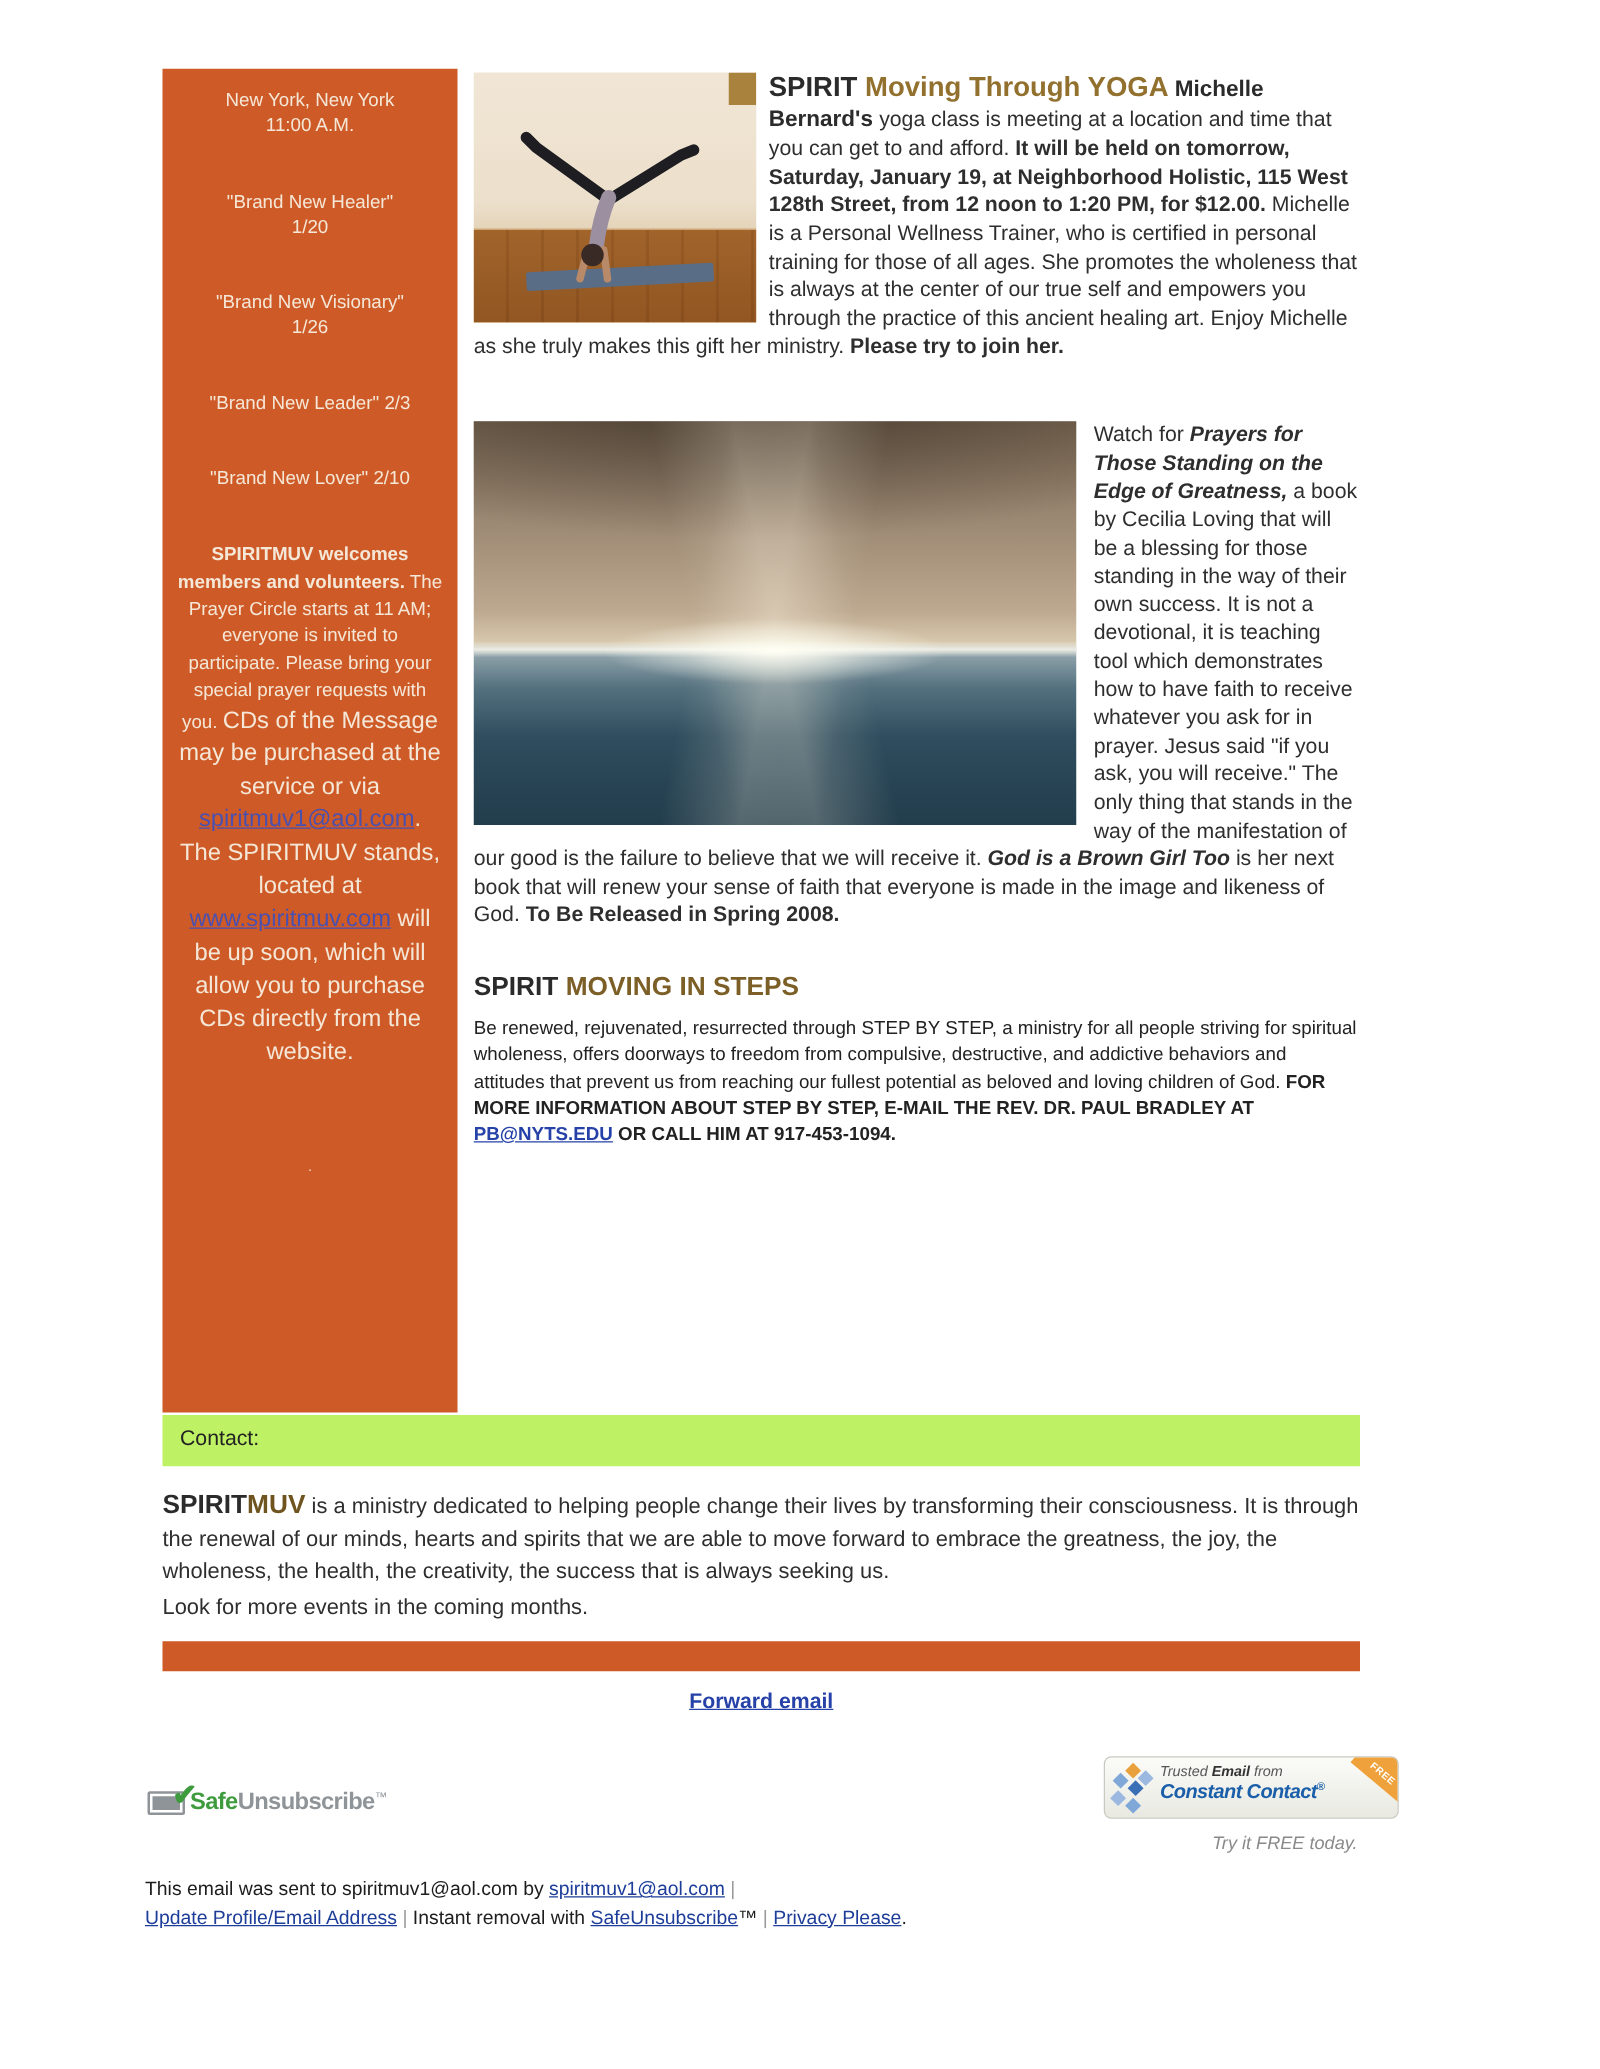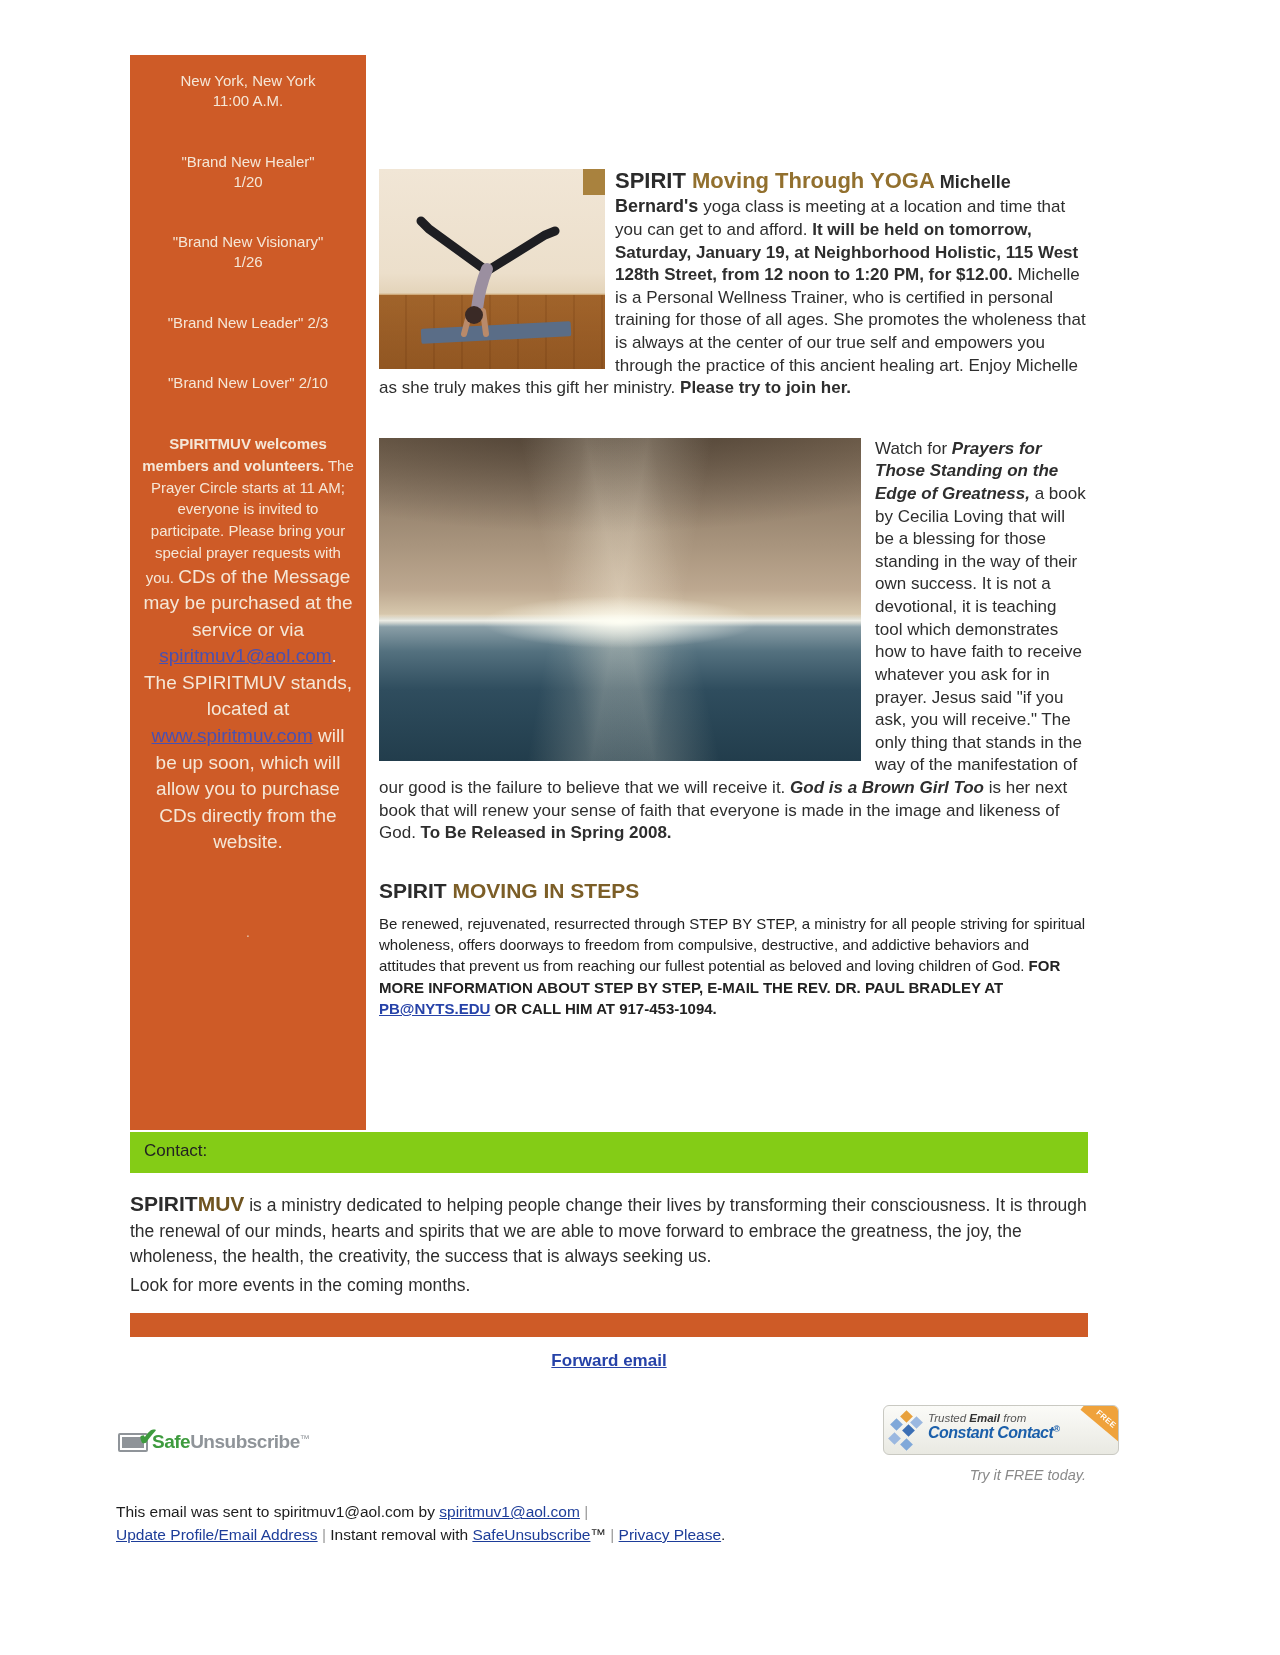--- a/index.html
+++ b/index.html
@@ -2,21 +2,21 @@
 <html><head>
 <meta charset="utf-8">
 <style>
   html,body{margin:0;padding:0;}
   body{
     width:1280px;height:1655px;background:#ffffff;position:relative;
     font-family:"Liberation Sans", sans-serif;color:#333;
     -webkit-font-smoothing:antialiased;
   }
   .page{position:absolute;left:130px;top:55px;width:958px;}
-  .row{display:flex;align-items:center;}
+  .row{display:flex;align-items:flex-start;}
 
   
   .sidebar{
     width:236px;min-height:1075px;box-sizing:border-box;
     background:#CE5B27;color:#F5E7D7;text-align:center;
     padding:16px 12px;flex:0 0 236px;
   }
   .sb-event{white-space:pre-line;font-size:15px;line-height:1.35;margin:0 0 40px 0;}
   .sb-welcome{font-size:15px;line-height:1.45;margin:18px 0 0 0;}
   .sb-bold{font-weight:bold;}
@@ -63,21 +63,21 @@
 
   .steps{margin-top:34px;}
   .steps-h{margin:0 0 10px 0;font-size:21px;}
   .steps-h .h-dark{font-size:21px;}
   .steps-h .h-brown{font-size:21px;color:#7C5E27;}
   .steps-body{font-size:15px;line-height:1.42;margin:0;color:#222;}
   .link-inline{color:#2642A8;text-decoration:underline;cursor:pointer;font-weight:bold;}
 
   
   .contact-band{
-    width:100%;box-sizing:border-box;background:#84cc16;color:#222;
+    width:100%;box-sizing:border-box;background:#bef264;color:#222;
     padding:9px 14px 12px 14px;margin-top:2px;
   }
   .contact-label{font-size:17px;margin:0;}
   .contact-name{font-size:17px;font-style:italic;margin:4px 0 0 0;}
 
   
   .about{margin-top:16px;font-size:17.5px;line-height:1.42;color:#2e2e2e;}
   .brand-dark{font-weight:bold;font-size:21px;color:#2b2b2b;}
   .brand-brown{font-weight:bold;font-size:21px;color:#6F5420;}
   .about-more{margin-top:4px;font-size:17.5px;}
@@ -165,21 +165,21 @@
             <path d="M104,142 L107,165" stroke="#B98A6A" stroke-width="6" stroke-linecap="round"></path>
             <circle cx="95" cy="146" r="9" fill="#3A2A26"></circle>
           </svg>
         </div>
         <p class="para">
           <span class="h-dark">SPIRIT</span><span class="h-brown"> Moving Through YOGA</span><span class="h-sub">  Michelle Bernard's </span><span>yoga class is meeting at a location and time that you can get to and afford.  </span><span class="bold">It will be held on tomorrow, Saturday, January 19, at Neighborhood Holistic, 115 West 128th Street, from 12 noon to 1:20 PM, for $12.00.</span><span>  Michelle is a Personal Wellness Trainer, who is certified in personal training for those of all ages.  She promotes the wholeness that is always at the center of our true self and empowers you through the practice of this ancient healing art.  Enjoy Michelle as she truly makes this gift her ministry.  </span><span class="bold">Please try to join her.</span>
         </p>
         <div class="clear"></div>
       </div>
 
-      <div style="margin-top:38px;">
+      <div style="margin-top:48px;">
         <div class="ocean-img"></div>
         <p class="para">
           <span>Watch for </span><span class="bi">Prayers for Those Standing on the Edge of Greatness,</span><span> a book by Cecilia Loving that will be a blessing for those standing in the way of their own success.  It is not a devotional, it is teaching tool which demonstrates how to have faith to receive whatever you ask for in prayer.  Jesus said "if you ask, you will receive."  The only thing that stands in the way of the manifestation of our good is the failure to believe that we will receive it.  </span><span class="bi">God is a Brown Girl Too</span><span> is her next book that will renew your sense of faith that everyone is made in the image and likeness of God.  </span><span class="bold">To Be Released in Spring 2008.</span>
         </p>
         <div class="clear"></div>
       </div>
 
       <div class="steps">
         <h2 class="steps-h">
           <span class="h-dark">SPIRIT</span><span class="h-brown"> MOVING IN STEPS</span>

